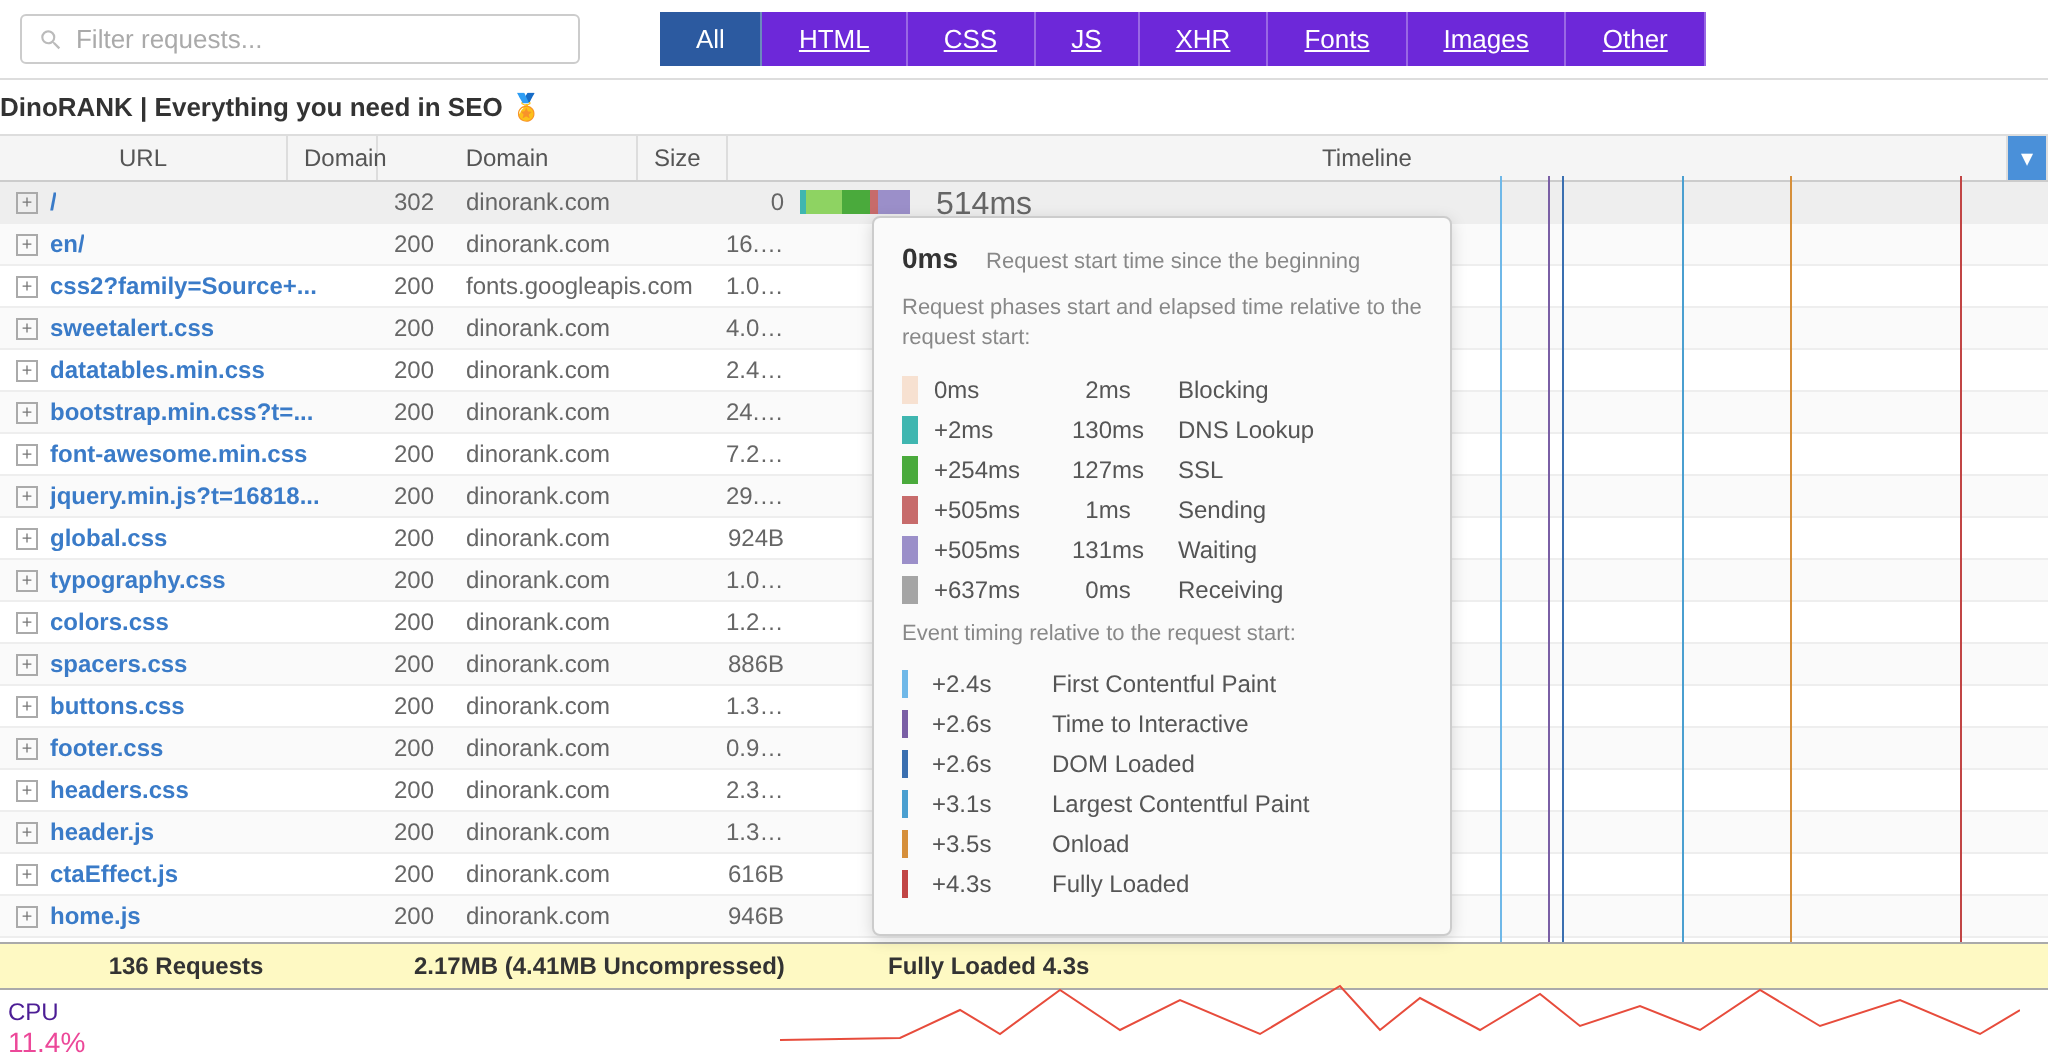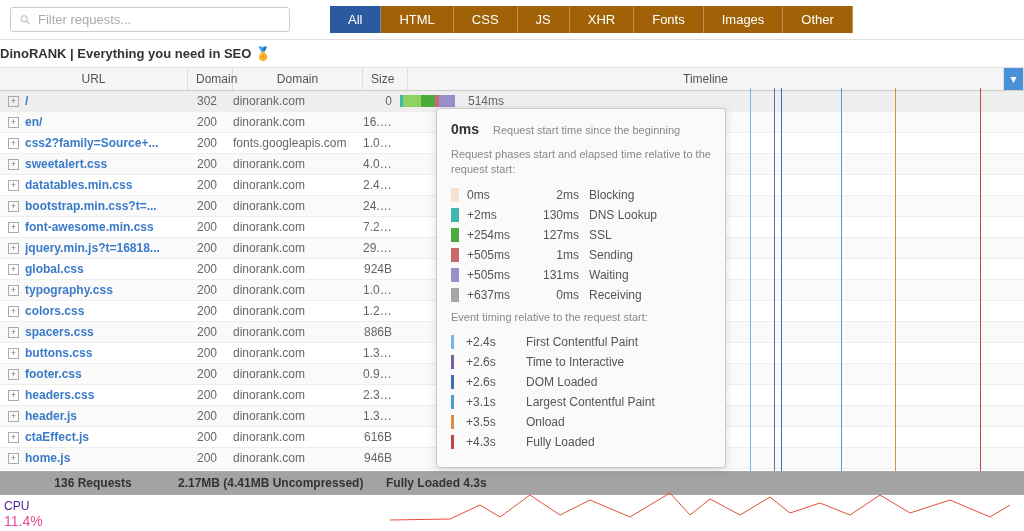--- a/index.html
+++ b/index.html
@@ -5,61 +5,61 @@
 * { margin: 0; padding: 0; box-sizing: border-box; }
 body { font-family: Arial, sans-serif; font-size: 12px; color: #333; background: #fff; width: 1024px; height: 531px; overflow: hidden; position: relative; }
 .top-bar { display: flex; align-items: center; padding: 6px 10px; background: #fff; border-bottom: 1px solid #ddd; }
 .search-box { display: flex; align-items: center; border: 1px solid #ccc; border-radius: 3px; padding: 4px 8px; width: 280px; }
 .search-box svg { width: 14px; height: 14px; fill: #bbb; margin-right: 6px; }
 .search-box input { border: none; outline: none; font-size: 13px; width: 100%; color: #333; }
 .search-box input::placeholder { color: #aaa; }
 .filter-tabs { display: flex; margin-left: 40px; }
 .filter-tab { padding: 6px 18px; color: #fff; font-size: 13px; border-right: 1px solid rgba(255,255,255,0.3); cursor: pointer; }
 .filter-tab.active { background: #2c5aa0; }
-.filter-tab.inactive { background: #a16207; }
+.filter-tab.inactive { background: #6d28d9; text-decoration: underline; }
 .title-bar { padding: 6px 0; font-size: 13px; font-weight: bold; color: #333; border-bottom: 1px solid #ddd; }
 .header-row { display: flex; background: #f5f5f5; border-bottom: 1px solid #ccc; font-size: 12px; color: #555; }
 .header-row .col { padding: 4px 8px; text-align: center; border-right: 1px solid #ddd; }
-.header-row .col-url { width: 188px; }
+.header-row .col-url { width: 144px; }
 .header-row .col-status { width: 45px; }
 .header-row .col-domain { width: 130px; }
 .header-row .col-size { width: 45px; text-align: right; padding-right: 18px; }
 .header-row .col-timeline { flex: 1; position: relative; }
 .header-row .col-dropdown { width: 20px; background: #4a90d9; color: #fff; display: flex; align-items: center; justify-content: center; cursor: pointer; }
 .rows { max-height: 380px; overflow-y: auto; }
 .data-row { display: flex; border-bottom: 1px solid #eee; font-size: 12px; color: #333; align-items: center; }
 .data-row:nth-child(even) { background: #fafafa; }
 .data-row.selected { background: #eee; }
 .cell { padding: 3px 8px; overflow: hidden; white-space: nowrap; text-overflow: ellipsis; }
 .cell-url { width: 180px; display: flex; align-items: center; }
 .cell-url .plus { display: inline-block; width: 11px; height: 11px; border: 1px solid #aaa; text-align: center; line-height: 9px; font-size: 9px; color: #777; margin-right: 6px; cursor: pointer; }
 .cell-url .url-text { color: #3a7bc8; font-weight: bold; overflow: hidden; text-overflow: ellipsis; }
 .cell-status { width: 45px; text-align: right; color: #666; }
 .cell-domain { width: 130px; color: #666; }
 .cell-size { width: 45px; text-align: right; color: #666; }
 .cell-timeline { flex: 1; position: relative; height: 18px; }
 .timeline-bar { position: absolute; top: 3px; height: 12px; }
-.timeline-text { position: absolute; left: 68px; top: 2px; font-size: 12px; color: #666; }
-.summary-row { display: flex; background: #a3a3a3; border-top: 1px solid #aaa; border-bottom: 1px solid #aaa; padding: 4px 8px; font-size: 12px; font-weight: bold; color: #333; }
+.timeline-text { position: absolute; left: 68px; top: 2px; font-size: 16px; color: #666; }
+.summary-row { display: flex; background: #fef9c3; border-top: 1px solid #aaa; border-bottom: 1px solid #aaa; padding: 4px 8px; font-size: 12px; font-weight: bold; color: #333; gap: 29px; }
 .summary-row .req { width: 170px; text-align: center; }
 .summary-row .size { width: 200px; }
 .summary-row .loaded { margin-left: 8px; }
 .cpu-section { padding: 4px 0 0 4px; position: relative; height: 40px; }
 .cpu-label { font-size: 12px; color: #4c1d95; }
 .cpu-value { font-size: 14px; color: #ec4899; }
 .cpu-graph { position: absolute; left: 390px; top: -10px; right: 0; height: 40px; }
 .popup { position: absolute; left: 436px; top: 108px; width: 290px; background: #fafafa; border: 1px solid #ccc; border-radius: 4px; box-shadow: 0 2px 8px rgba(0,0,0,0.15); padding: 12px 14px; font-size: 12px; color: #666; z-index: 10; }
 .popup-header { display: flex; align-items: baseline; margin-bottom: 10px; }
 .popup-header .t0 { font-size: 14px; font-weight: bold; color: #333; margin-right: 14px; }
 .popup-header .desc { font-size: 11px; color: #888; }
 .popup-subhead { font-size: 11px; color: #888; margin: 8px 0 10px; line-height: 1.4; }
 .phase-row { display: flex; align-items: center; margin-bottom: 6px; font-size: 12px; }
 .phase-swatch { width: 8px; height: 14px; margin-right: 8px; }
 .phase-start { width: 62px; color: #555; }
-.phase-dur { width: 50px; text-align: right; color: #555; margin-right: 10px; }
+.phase-dur { width: 50px; text-align: center; color: #555; margin-right: 10px; }
 .phase-label { color: #555; }
 .event-row { display: flex; align-items: center; margin-bottom: 6px; font-size: 12px; }
 .event-swatch { width: 3px; height: 14px; margin-right: 12px; }
 .event-time { width: 60px; color: #555; }
 .event-label { color: #555; }
 .grid-lines { position: absolute; left: 400px; top: 88px; right: 20px; bottom: 60px; pointer-events: none; }
 .grid-lines .gl { position: absolute; top: 0; bottom: 0; width: 1px; }
 </style>
 </head>
 <body>

